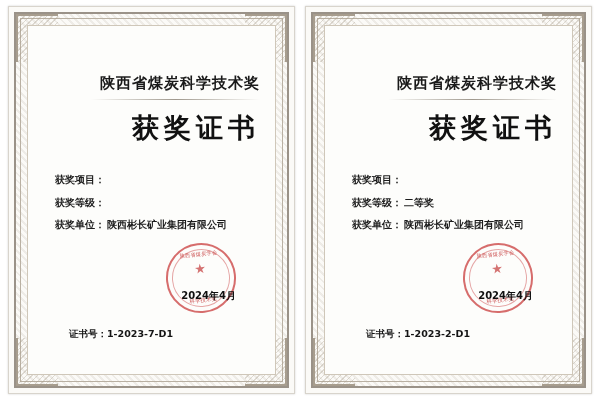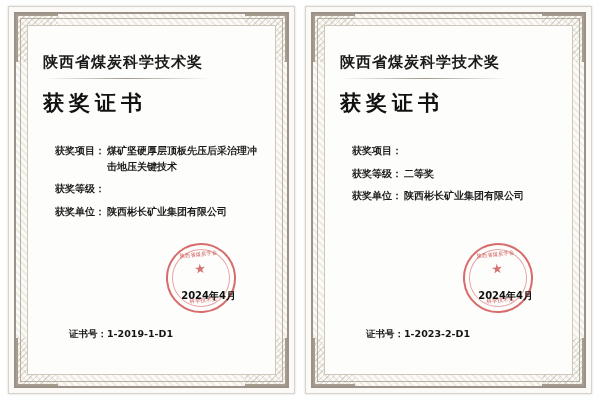--- a/index.html
+++ b/index.html
@@ -58,41 +58,42 @@
   .corner.tl { top: 7px; left: 7px; border-right: none; border-bottom: none; }
   .corner.tr { top: 7px; right: 7px; border-left: none; border-bottom: none; }
   .corner.bl { bottom: 7px; left: 7px; border-right: none; border-top: none; }
   .corner.br { bottom: 7px; right: 7px; border-left: none; border-top: none; }
 
   .content {
     position: absolute;
     inset: 18px;
     display: flex;
     flex-direction: column;
-    align-items: flex-start;
+    align-items: flex-end;
     padding: 14px 16px 10px 16px;
     box-sizing: border-box;
+    margin-top: 21px;
   }
   .award-title {
     font-family: "DejaVu Sans", sans-serif;
     font-size: 15px;
     font-weight: bold;
     letter-spacing: 1px;
     color: #1a1a1a;
     margin-top: 14px;
     white-space: nowrap;
   }
   .title-rule {
     width: 78%;
     height: 1px;
     background: linear-gradient(to right, rgba(150,140,125,0), rgba(120,110,95,0.7), rgba(150,140,125,0));
     margin: 6px 0 2px 0;
   }
   .cert-name {
-    font-size: 21px;
+    font-size: 27px;
     font-weight: bold;
     letter-spacing: 5px;
     color: #111111;
     margin-top: 8px;
     white-space: nowrap;
   }
   .fields {
     width: 100%;
     margin-top: 26px;
     padding-left: 12px;
@@ -193,41 +194,40 @@
     <div class="frame-inner"></div>
 
     <div class="content">
       <div class="award-title">陕西省煤炭科学技术奖</div>
       <div class="title-rule"></div>
       <div class="cert-name">获奖证书</div>
 
       <div class="fields">
         <div class="field-row">
           <span class="field-label">获奖项目：</span>
-          <span class="field-value">煤矿坚硬厚层顶板先压后采治理冲击地压关键技术</span>
         </div>
         <div class="field-row">
           <span class="field-label">获奖等级：</span>
         </div>
         <div class="field-row">
           <span class="field-label">获奖单位：</span>
           <span class="field-value">陕西彬长矿业集团有限公司</span>
         </div>
       </div>
 
       <div class="seal">
         <div class="seal-ring"></div>
         <div class="seal-text-top">陕西省煤炭学会</div>
         <div class="seal-star">★</div>
         <div class="seal-text-bottom">科学技术奖</div>
       </div>
       <div class="date-line">2024年4月</div>
 
       <div class="cert-no">
-        <span>证书号：</span><span>1-2019-1-D1</span>
+        <span>证书号：</span><span>1-2023-7-D1</span>
       </div>
     </div>
   </div>
 
   <div class="certificate">
     <div class="frame-outer"></div>
     <div class="frame-mid"></div>
     <div class="corner tl"></div>
     <div class="corner tr"></div>
     <div class="corner bl"></div>

